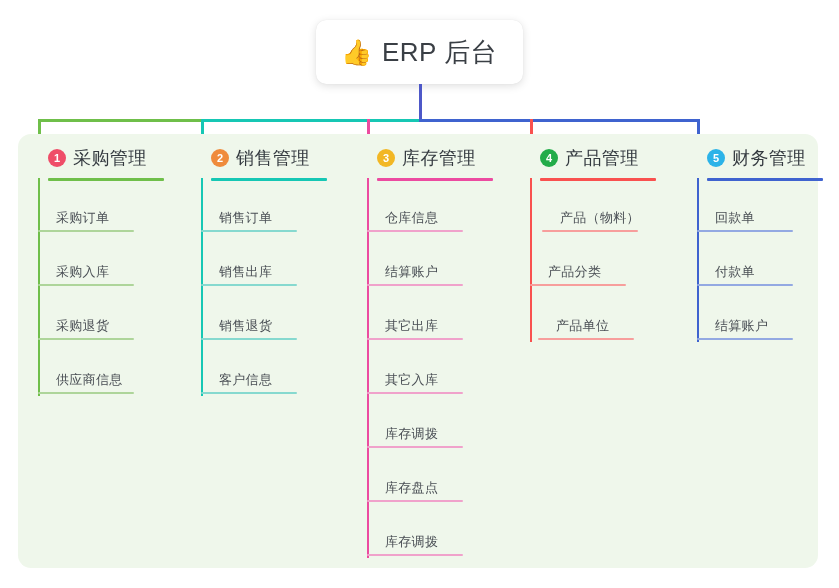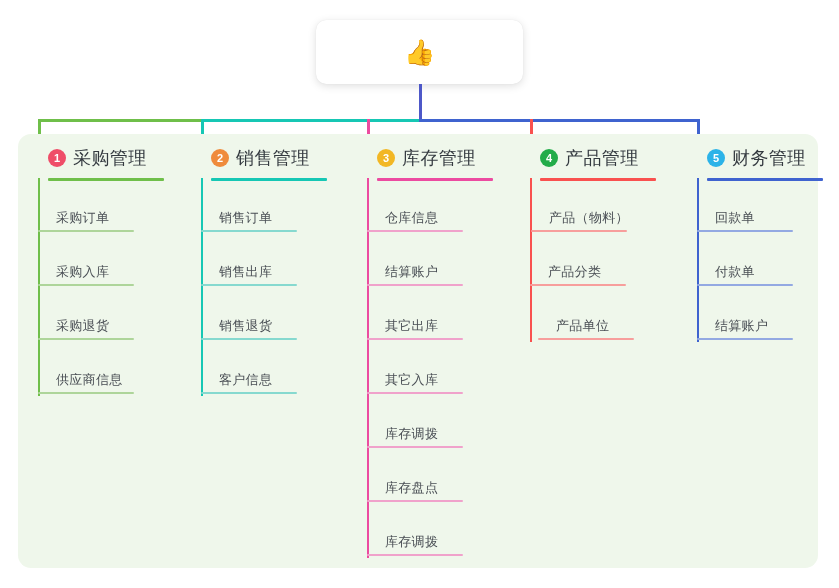--- a/index.html
+++ b/index.html
@@ -66,20 +66,21 @@
   }
   .leaf-rule{position:absolute;left:0;bottom:0;height:2px;border-radius:1px;}
 </style>
 </head>
 <body>
 
 <div id="canvas">
 
   <div class="root-node">
     <span class="root-emoji">👍</span>
+    <span class="root-label">ERP 后台</span>
   </div>
 
   <div id="connectors">
       <div class="conn" style="left: 419px; top: 84px; width: 3px; height: 38px; background: rgb(78, 88, 200);"></div>
       <div class="conn" style="left: 38px; top: 119px; width: 165px; height: 3px; background: rgb(111, 191, 74);"></div>
       <div class="conn" style="left: 201px; top: 119px; width: 220px; height: 3px; background: rgb(22, 199, 180);"></div>
       <div class="conn" style="left: 419px; top: 119px; width: 281px; height: 3px; background: rgb(63, 99, 207);"></div>
       <div class="conn" style="left: 38px; top: 119px; width: 3px; height: 29px; background: rgb(111, 191, 74);"></div>
       <div class="conn" style="left: 201px; top: 119px; width: 3px; height: 29px; background: rgb(22, 199, 180);"></div>
       <div class="conn" style="left: 367px; top: 119px; width: 3px; height: 29px; background: rgb(236, 75, 160);"></div>
@@ -174,21 +175,21 @@
           <div class="leaf-rule" style="width: 96px; background: rgb(240, 162, 203);"></div>
         </div>
       </div>
       <div class="col" style="left: 530px; top: 134px;">
         <div class="col-head" style="left: 10px;">
           <span class="badge" style="background: rgb(34, 172, 73);">4</span>
           <span class="col-title">产品管理</span>
         </div>
         <div class="head-rule" style="top: 44px; width: 116px; background: rgb(249, 81, 79);"></div>
         <div class="spine" style="left: 0px; top: 44px; height: 164px; background: rgb(249, 81, 79);"></div>
-        <div class="leaf" style="left: 1px; top: 72px; width: 96px; height: 26px;">
+        <div class="leaf" style="left: 12px; top: 72px; width: 96px; height: 26px;">
           <span class="leaf-label">产品（物料）</span>
           <div class="leaf-rule" style="width: 96px; background: rgb(247, 158, 156);"></div>
         </div>
         <div class="leaf" style="left: 0px; top: 126px; width: 96px; height: 26px;">
           <span class="leaf-label">产品分类</span>
           <div class="leaf-rule" style="width: 96px; background: rgb(247, 158, 156);"></div>
         </div>
         <div class="leaf" style="left: 8px; top: 180px; width: 96px; height: 26px;">
           <span class="leaf-label">产品单位</span>
           <div class="leaf-rule" style="width: 96px; background: rgb(247, 158, 156);"></div>

